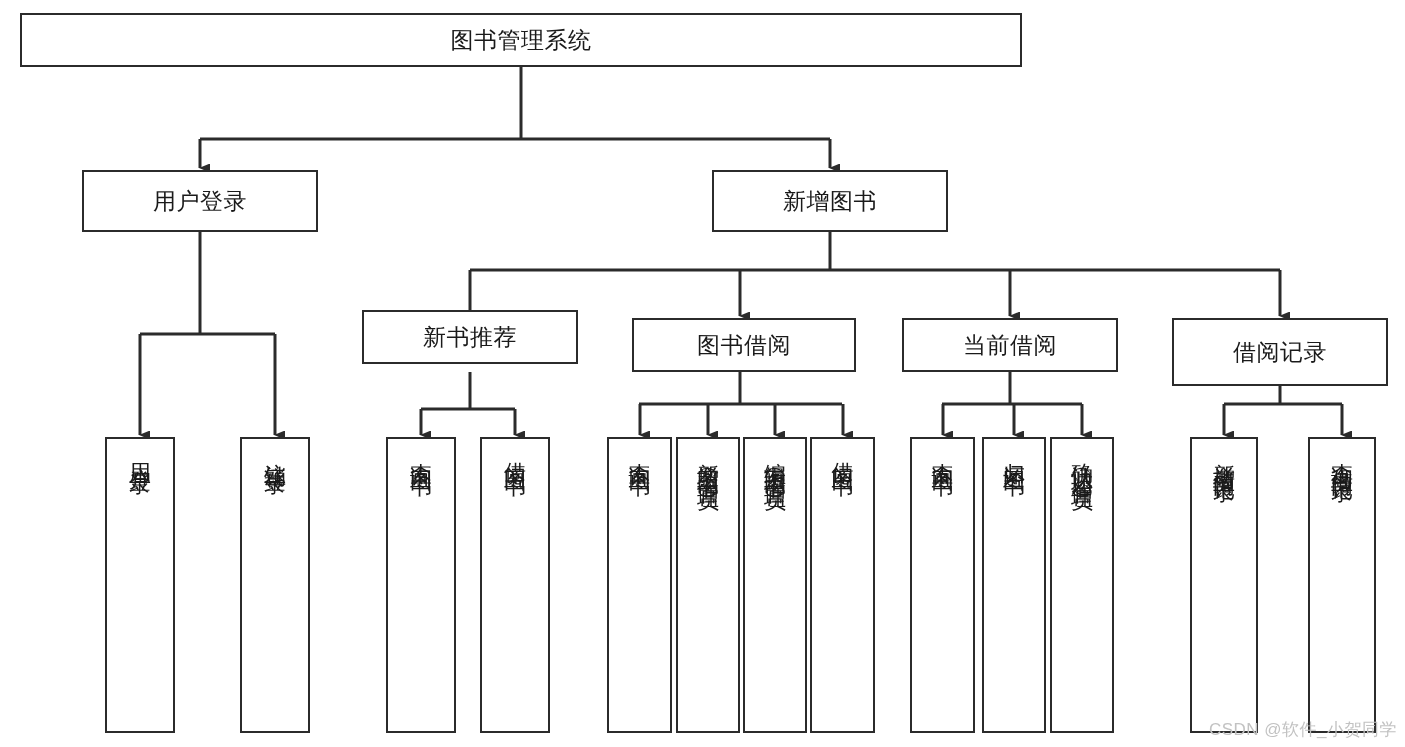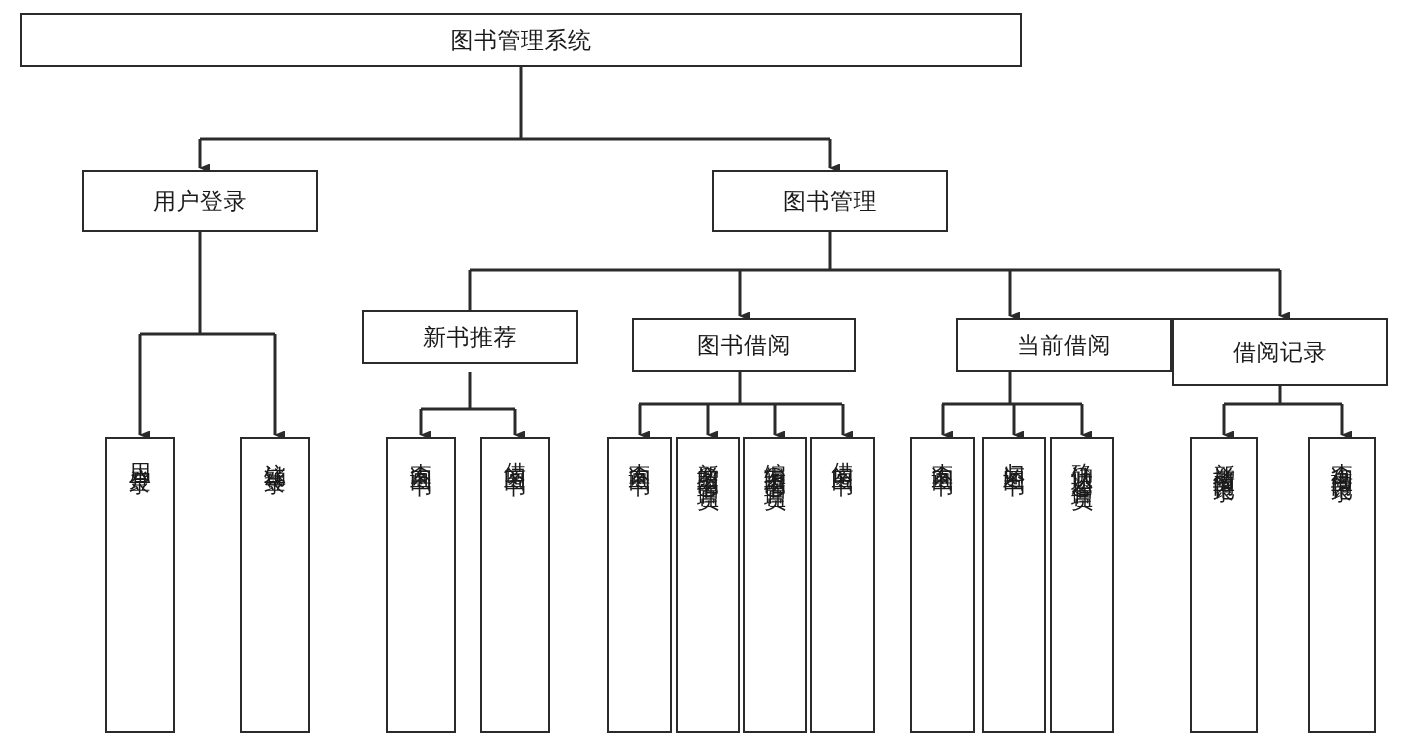--- a/index.html
+++ b/index.html
@@ -125,29 +125,29 @@
   </svg>
 
   <div id="node-layer">
       <div class="node horizontal root" style="left: 20px; top: 13px; width: 1002px; height: 54px;">
         <span class="node-label">图书管理系统</span>
       </div>
       <div class="node horizontal" style="left: 82px; top: 170px; width: 236px; height: 62px;">
         <span class="node-label">用户登录</span>
       </div>
       <div class="node horizontal" style="left: 712px; top: 170px; width: 236px; height: 62px;">
-        <span class="node-label">图书管理</span>
+        <span class="node-label">新增图书</span>
       </div>
       <div class="node horizontal" style="left: 362px; top: 310px; width: 216px; height: 54px;">
         <span class="node-label">新书推荐</span>
       </div>
       <div class="node horizontal" style="left: 632px; top: 318px; width: 224px; height: 54px;">
         <span class="node-label">图书借阅</span>
       </div>
-      <div class="node horizontal" style="left: 956px; top: 318px; width: 216px; height: 54px;">
+      <div class="node horizontal" style="left: 902px; top: 318px; width: 216px; height: 54px;">
         <span class="node-label">当前借阅</span>
       </div>
       <div class="node horizontal" style="left: 1172px; top: 318px; width: 216px; height: 68px;">
         <span class="node-label">借阅记录</span>
       </div>
       <div class="node vertical" style="left: 105px; top: 437px; width: 70px; height: 296px;">
         <span class="node-label">用户登录</span>
       </div>
       <div class="node vertical" style="left: 240px; top: 437px; width: 70px; height: 296px;">
         <span class="node-label">注销登录</span>
@@ -180,13 +180,14 @@
         <span class="node-label">确认归还（管理员）</span>
       </div>
       <div class="node vertical" style="left: 1190px; top: 437px; width: 68px; height: 296px;">
         <span class="node-label">新增借阅记录</span>
       </div>
       <div class="node vertical" style="left: 1308px; top: 437px; width: 68px; height: 296px;">
         <span class="node-label">查询借阅记录</span>
       </div>
     </div>
 
+  <div class="watermark">CSDN @软件_小贺同学</div>
 </div>
 
 </body></html>

